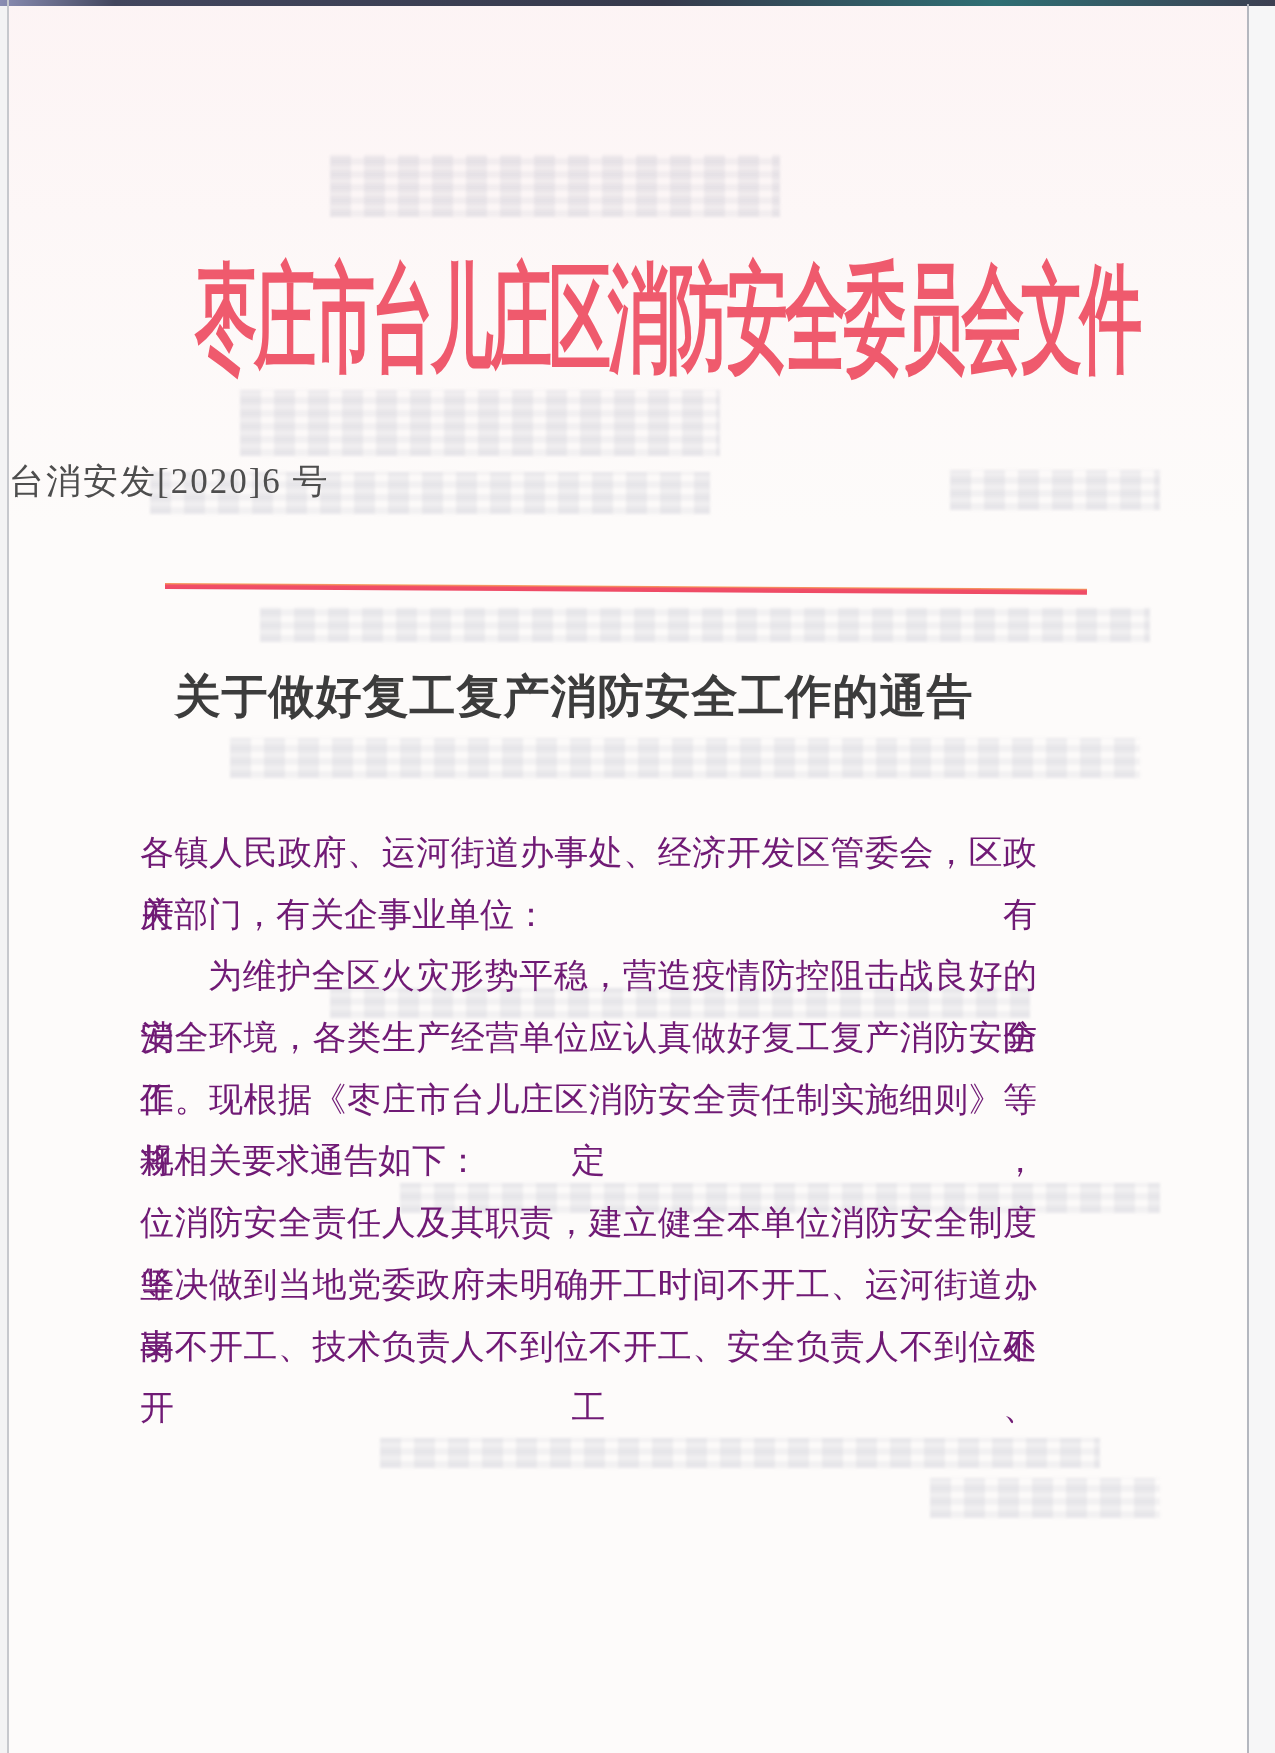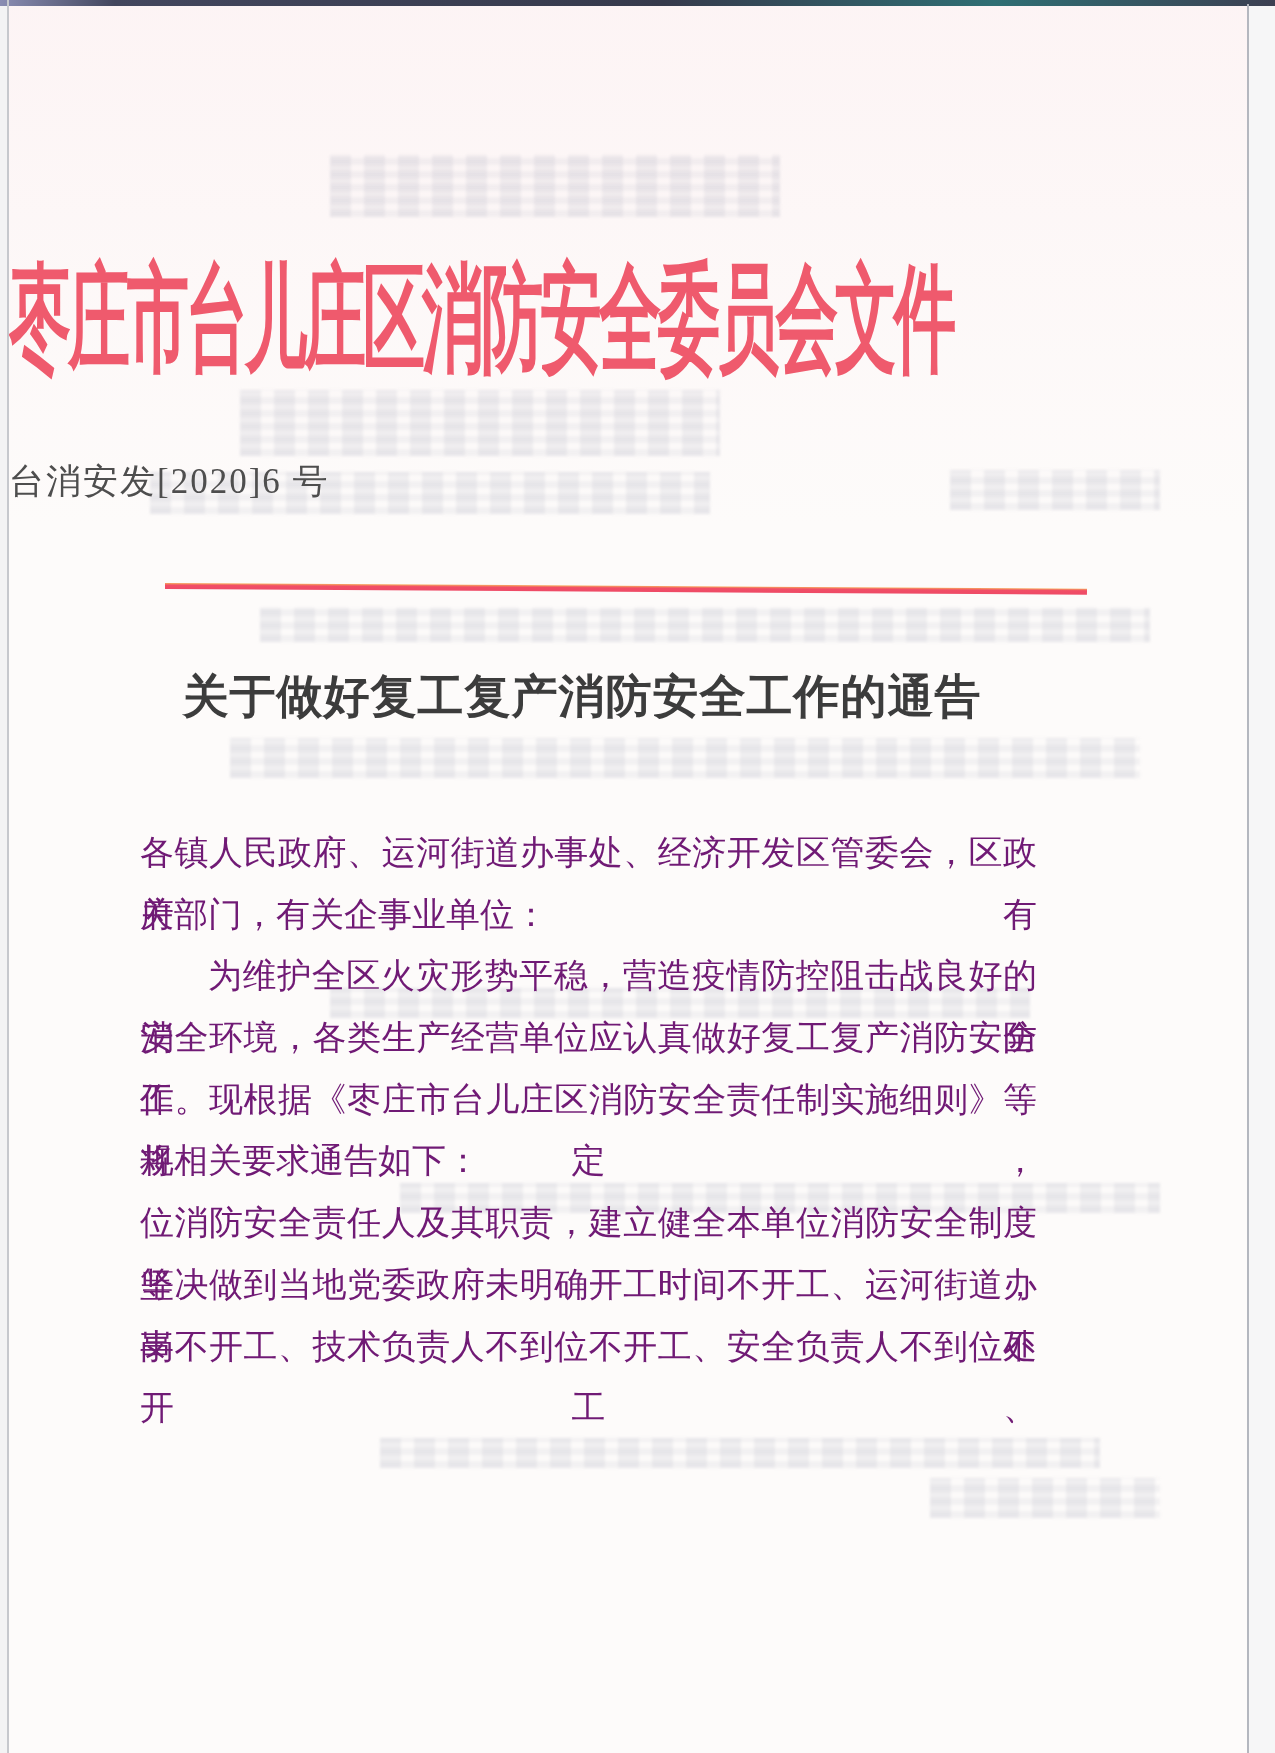--- a/index.html
+++ b/index.html
@@ -22,38 +22,38 @@
     background:linear-gradient(180deg,rgba(252,226,231,0.28),rgba(252,226,231,0.10) 60%,transparent);}
 
   
   .ghost{position:absolute;filter:blur(1.7px);opacity:.5;pointer-events:none;
     background-image:
       repeating-linear-gradient(90deg,rgba(125,130,155,.22) 0 21px,transparent 21px 34px),
       repeating-linear-gradient(0deg,rgba(125,130,155,.16) 0 7px,transparent 7px 13px);}
 
   
   .red-head{position:absolute;left:0;top:244px;width:1130px;height:138px;
-    display:flex;align-items:center;justify-content:flex-start;}
+    display:flex;align-items:center;justify-content:flex-end;}
   .red-head span{
     font-weight:bold;font-size:62px;letter-spacing:-3px;white-space:nowrap;
     transform:scaleY(1.9);transform-origin:center;
     color:#ef5a6d;}
 
   
   .doc-no{position:absolute;left:0;top:452px;width:1190px;text-align:left;
     font-size:35px;color:#4e4e4e;letter-spacing:2px;}
 
   
   .red-rule{position:absolute;left:156px;top:577px;width:922px;height:6px;
     transform:rotate(0.35deg);transform-origin:left center;
     background:linear-gradient(180deg,#f6a95e 0%,#f14e66 35%,#ee4a66 100%);}
 
   
   .doc-title{position:absolute;left:0;top:660px;width:1130px;text-align:center;
-    font-size:46px;font-weight:bold;letter-spacing:1px;color:#3c3c3c;padding-left:8px;}
+    font-size:46px;font-weight:bold;letter-spacing:1px;color:#3c3c3c;}
 
   
   .body-text{position:absolute;left:131px;top:816px;width:897px;
     font-size:34px;color:#701a75;}
   .body-text .line{height:61.7px;line-height:61.7px;white-space:nowrap;
     text-justify:inter-character;}
   .body-text .line.full{white-space:normal;text-align:justify;text-align-last:justify;}
   .body-text .line.indent{text-indent:68px;}
 </style>
 </head>

